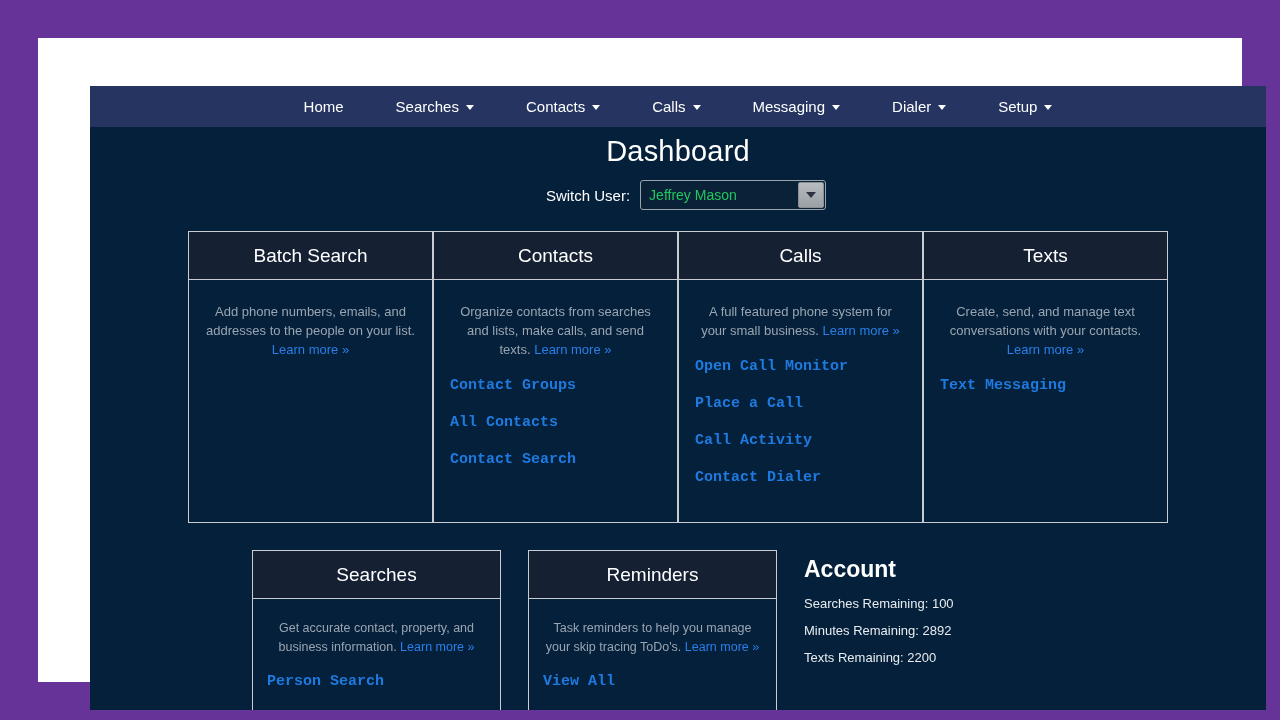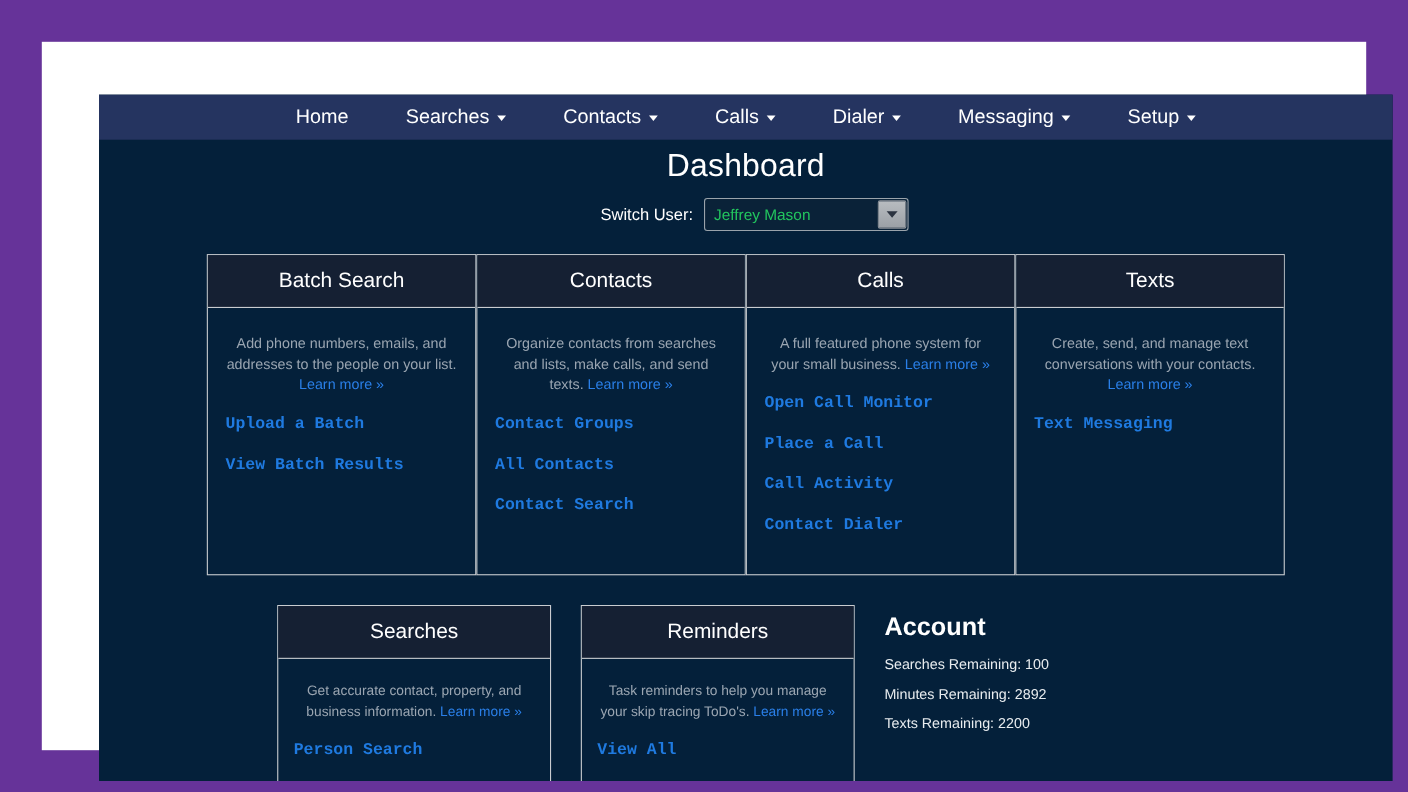--- a/index.html
+++ b/index.html
@@ -40,21 +40,21 @@
   .navbar {
     height: 41px;
     background: #253460;
     display: flex;
     align-items: center;
     justify-content: center;
     gap: 0px;
   }
   .nav-item {
     color: #ffffff;
-    font-size: 18px;
+    font-size: 15px;
     padding: 0 26px;
     display: flex;
     align-items: center;
     gap: 7px;
     cursor: pointer;
     white-space: nowrap;
     line-height: 41px;
   }
   .caret {
     display: inline-block;
@@ -239,25 +239,25 @@
           </div>
           <div class="nav-item">
             <span>Contacts</span>
             <span class="caret"></span>
           </div>
           <div class="nav-item">
             <span>Calls</span>
             <span class="caret"></span>
           </div>
           <div class="nav-item">
+            <span>Messaging</span>
+            <span class="caret"></span>
+          </div>
+          <div class="nav-item">
             <span>Dialer</span>
-            <span class="caret"></span>
-          </div>
-          <div class="nav-item">
-            <span>Messaging</span>
             <span class="caret"></span>
           </div>
           <div class="nav-item">
             <span>Setup</span>
             <span class="caret"></span>
           </div>
         </nav>
 
       <h1 class="page-title">Dashboard</h1>
 
@@ -271,24 +271,20 @@
         </div>
       </div>
 
       <div class="card-row" id="card-row">
           <div class="card">
             <div class="card-header">
               <span>Batch Search</span>
             </div>
             <div class="card-body">
               <p class="card-desc">Add phone numbers, emails, and addresses to the people on your list. <a class="learn-more">Learn more »</a></p>
-              <div class="card-links">
-                <a class="card-link">Upload a Batch</a>
-                <a class="card-link">View Batch Results</a>
-              </div>
             </div>
           </div>
           <div class="card">
             <div class="card-header">
               <span>Contacts</span>
             </div>
             <div class="card-body">
               <p class="card-desc">Organize contacts from searches and lists, make calls, and send texts. <a class="learn-more">Learn more »</a></p>
               <div class="card-links">
                 <a class="card-link">Contact Groups</a>

